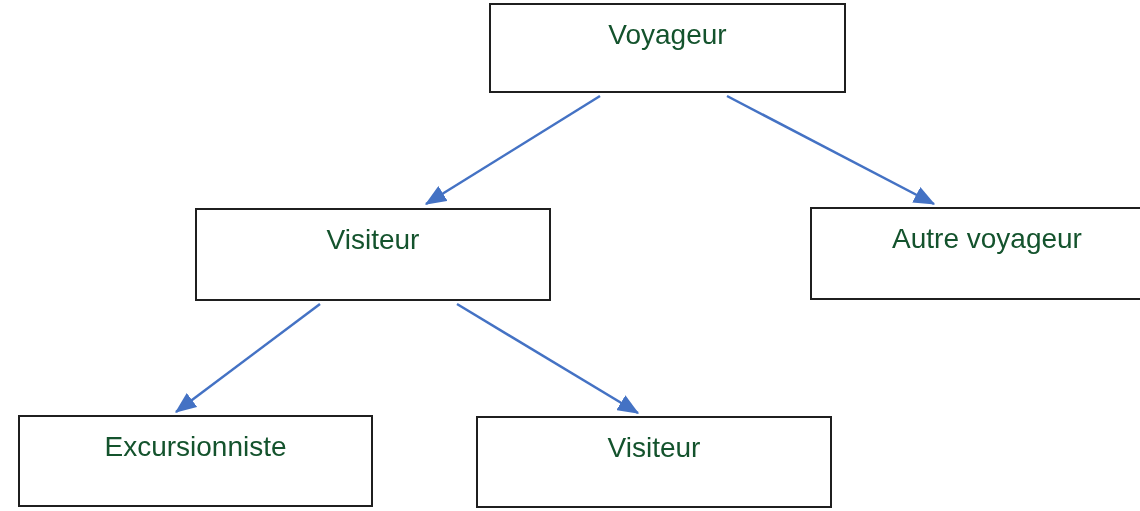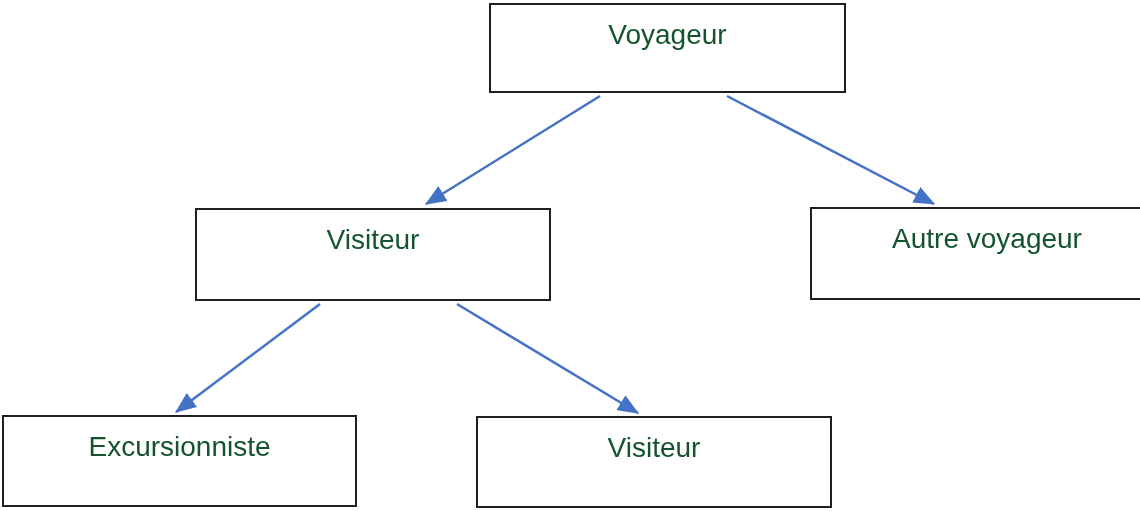--- a/index.html
+++ b/index.html
@@ -36,21 +36,21 @@
   .node-label {
     font-size: 28px;
     line-height: 1.15;
     color: #14532d;
     white-space: nowrap;
   }
   
   #node-voyageur       { left: 489px; top:   3px; width: 357px; height: 90px; }
   #node-visiteur       { left: 195px; top: 208px; width: 356px; height: 93px; }
   #node-autre-voyageur { left: 783px; top: 207px; width: 354px; height: 93px; margin-left: 27px; }
-  #node-excursionniste { left:   2px; top: 415px; width: 355px; height: 92px; }
+  #node-excursionniste { left:   18px; top: 415px; width: 355px; height: 92px; }
   #node-touriste       { left: 476px; top: 416px; width: 356px; height: 92px; }
 </style>
 </head>
 <body>
 
 <div id="canvas">
 
   <svg id="connectors" viewBox="0 0 1140 511" xmlns="http://www.w3.org/2000/svg">
     <defs>
       <marker id="arrowhead" markerWidth="8.5" markerHeight="7" refX="8" refY="3.5" orient="auto" markerUnits="strokeWidth">

